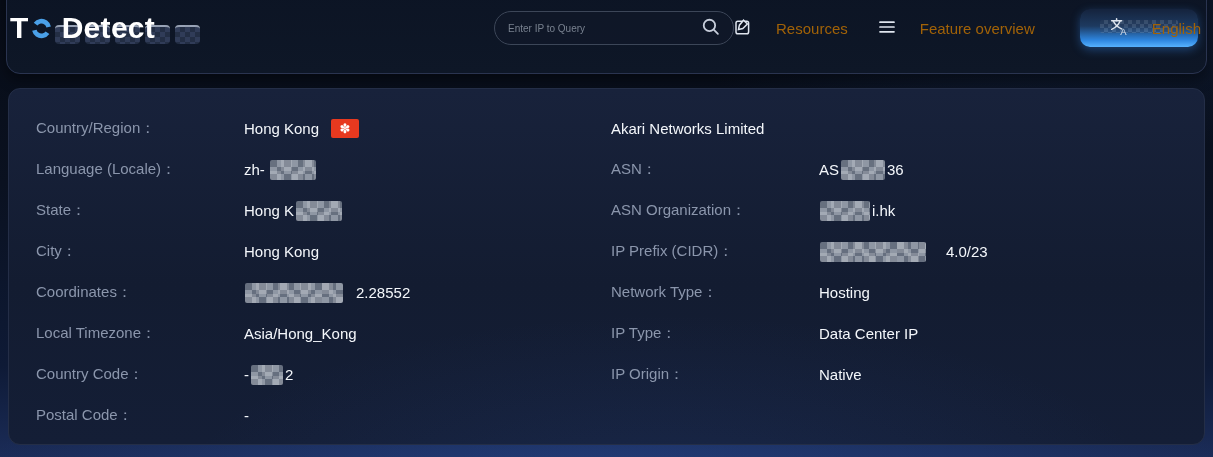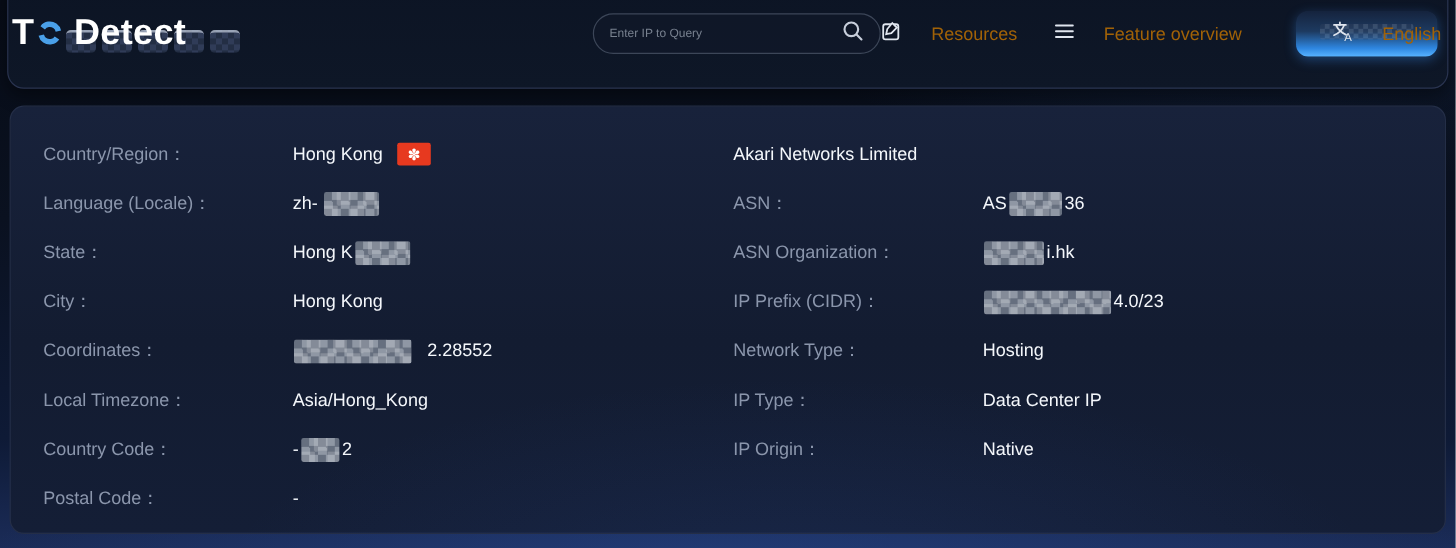--- a/index.html
+++ b/index.html
@@ -194,21 +194,21 @@
   <div class="row" data-name="detail-row">
     <span class="label" data-name="detail-label">ASN Organization：</span>
     <span class="value" data-name="detail-value" style="gap: 1px;">
           <span class="px" data-name="redacted-value-block" style="width: 50px;"></span>
           <span class="seg" data-name="value-text">i.hk</span>
         </span>
   </div>
 
   <div class="row" data-name="detail-row">
     <span class="label" data-name="detail-label">IP Prefix (CIDR)：</span>
-    <span class="value" data-name="detail-value" style="gap: 1px;">
+    <span class="value" data-name="detail-value" style="gap: 19px;">
           <span class="px" data-name="redacted-value-block" style="width: 106px;"></span>
           <span class="seg" data-name="value-text">4.0/23</span>
         </span>
   </div>
 
   <div class="row" data-name="detail-row">
     <span class="label" data-name="detail-label">Network Type：</span>
     <span class="value" data-name="detail-value">
           <span class="seg" data-name="value-text">Hosting</span>
         </span>

